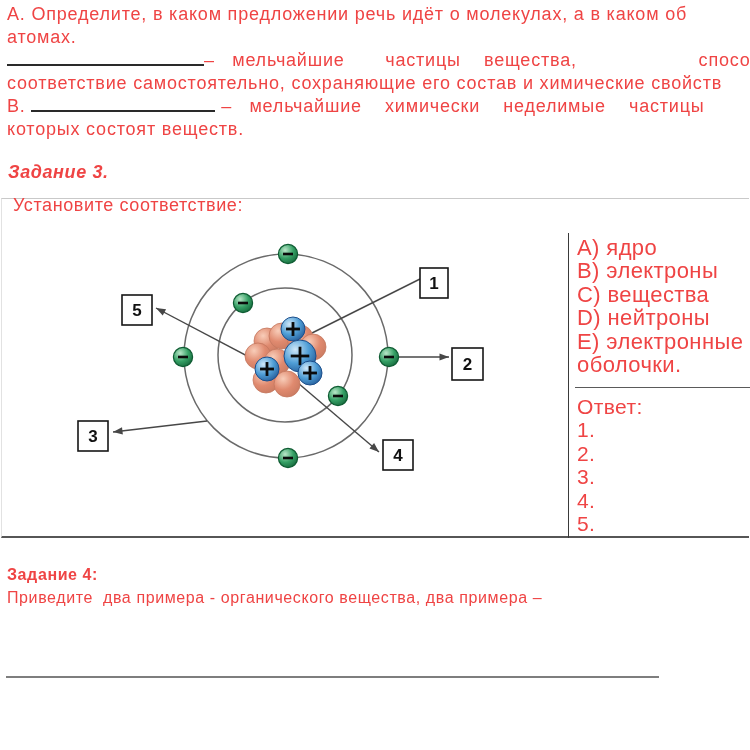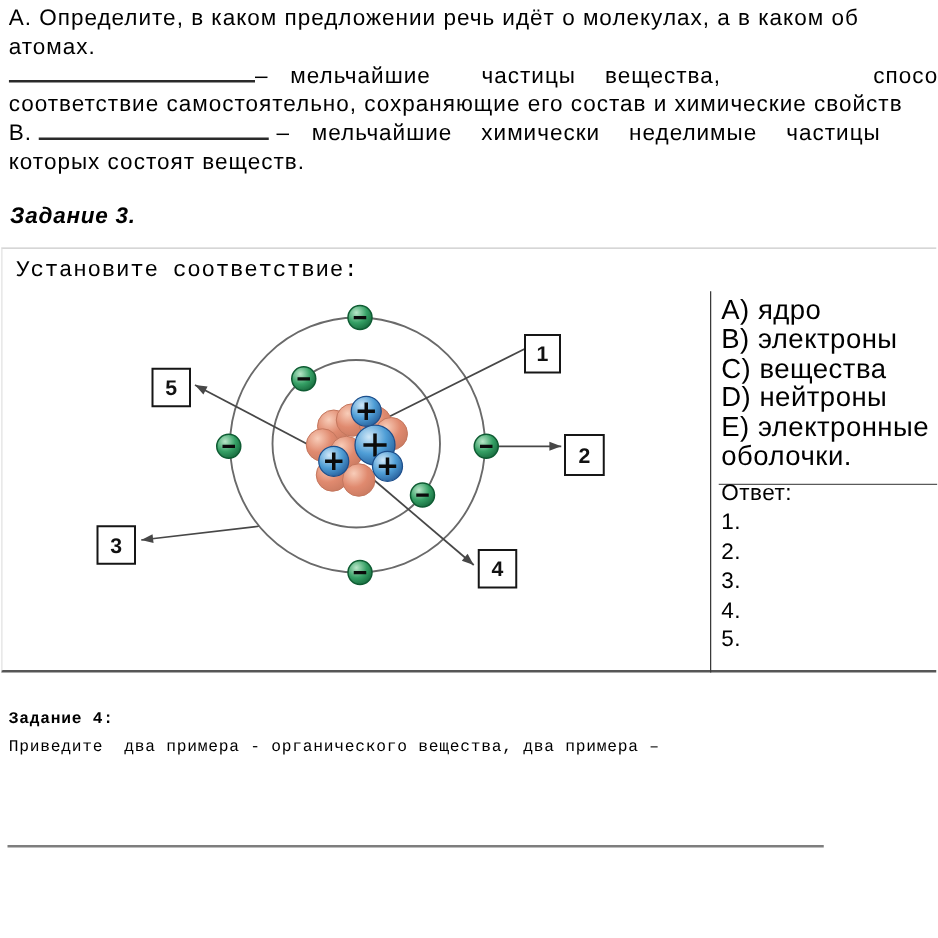--- a/index.html
+++ b/index.html
@@ -1,41 +1,41 @@
 <!DOCTYPE html>
 <html><head>
 <meta charset="utf-8">
 <style>
   html,body{margin:0;padding:0;background:#ffffff;}
   .page{
     position:relative;width:750px;height:750px;overflow:hidden;background:#fff;
-    font-family:"Liberation Sans",sans-serif;color:#000000;
+    font-family:"Liberation Sans",sans-serif;color:#ef4444;
   }
   
   .para{position:absolute;left:7px;top:3px;right:0;font-size:18px;line-height:23px;letter-spacing:0.8px;}
   .pline{white-space:pre;overflow:hidden;height:23px;}
   .blank{display:inline-block;height:15px;border-bottom:2px solid #2a2a2a;vertical-align:baseline;}
   .blank-a{width:197px;}
   .blank-b{width:184px;}
   
   .h3{position:absolute;left:8px;top:162px;font-size:18px;font-weight:bold;letter-spacing:0.6px;font-style:italic;}
   
   .task3-box{
     position:absolute;left:1px;top:198px;width:748px;height:340px;
     border-top:1px solid #c9c9c9;border-left:1px solid #e2e2e2;border-bottom:2px solid #565656;
     box-sizing:border-box;
   }
-  .instruction{position:absolute;left:13px;top:207px;font-size:18px;letter-spacing:0.6px;font-family:Liberation Mono, monospace;}
+  .instruction{position:absolute;left:13px;top:195px;font-size:18px;letter-spacing:0.6px;}
   .atom-svg{position:absolute;left:0;top:225px;}
   .col-divider{position:absolute;left:568px;top:233px;height:305px;width:0;border-left:1.5px solid #3a3a3a;}
   .options{position:absolute;left:577px;top:236px;width:168px;font-size:22px;line-height:23.4px;letter-spacing:0.4px;}
   .answers-sep{position:absolute;left:575px;top:387px;width:175px;border-top:1.5px solid #5a5a5a;}
-  .answers{position:absolute;left:577px;top:383px;width:168px;font-size:18px;line-height:23.4px;letter-spacing:0.4px;}
+  .answers{position:absolute;left:577px;top:395px;width:168px;font-size:21px;line-height:23.4px;letter-spacing:0.4px;}
   
-  .task4{position:absolute;left:7px;top:563px;right:0;font-size:13px;line-height:23px;letter-spacing:0.6px;font-family:Liberation Mono, monospace;}
+  .task4{position:absolute;left:7px;top:563px;right:0;font-size:16px;line-height:23px;letter-spacing:0.6px;}
   .task4 .head{font-weight:bold;}
   .t4line{white-space:pre;overflow:hidden;height:23px;}
   .answer-underline{position:absolute;left:6px;top:676px;width:653px;border-top:2px solid #7e7e7e;}
 </style>
 </head>
 <body>
 
 <div class="page">
 
   <div class="para">

